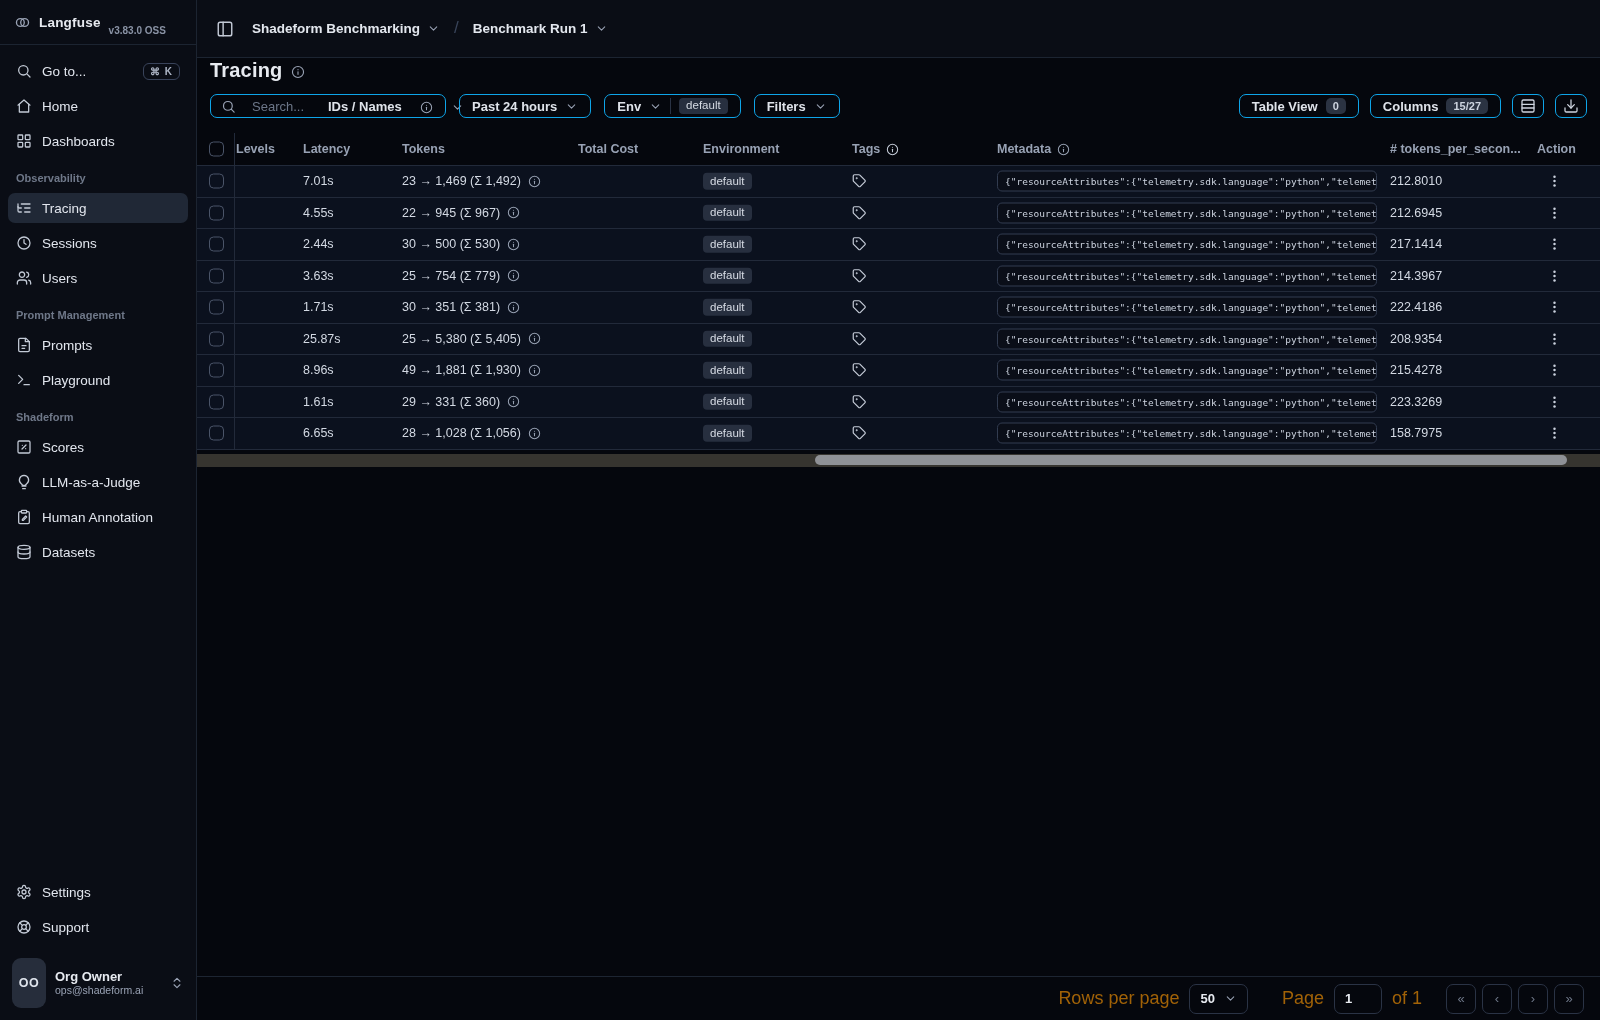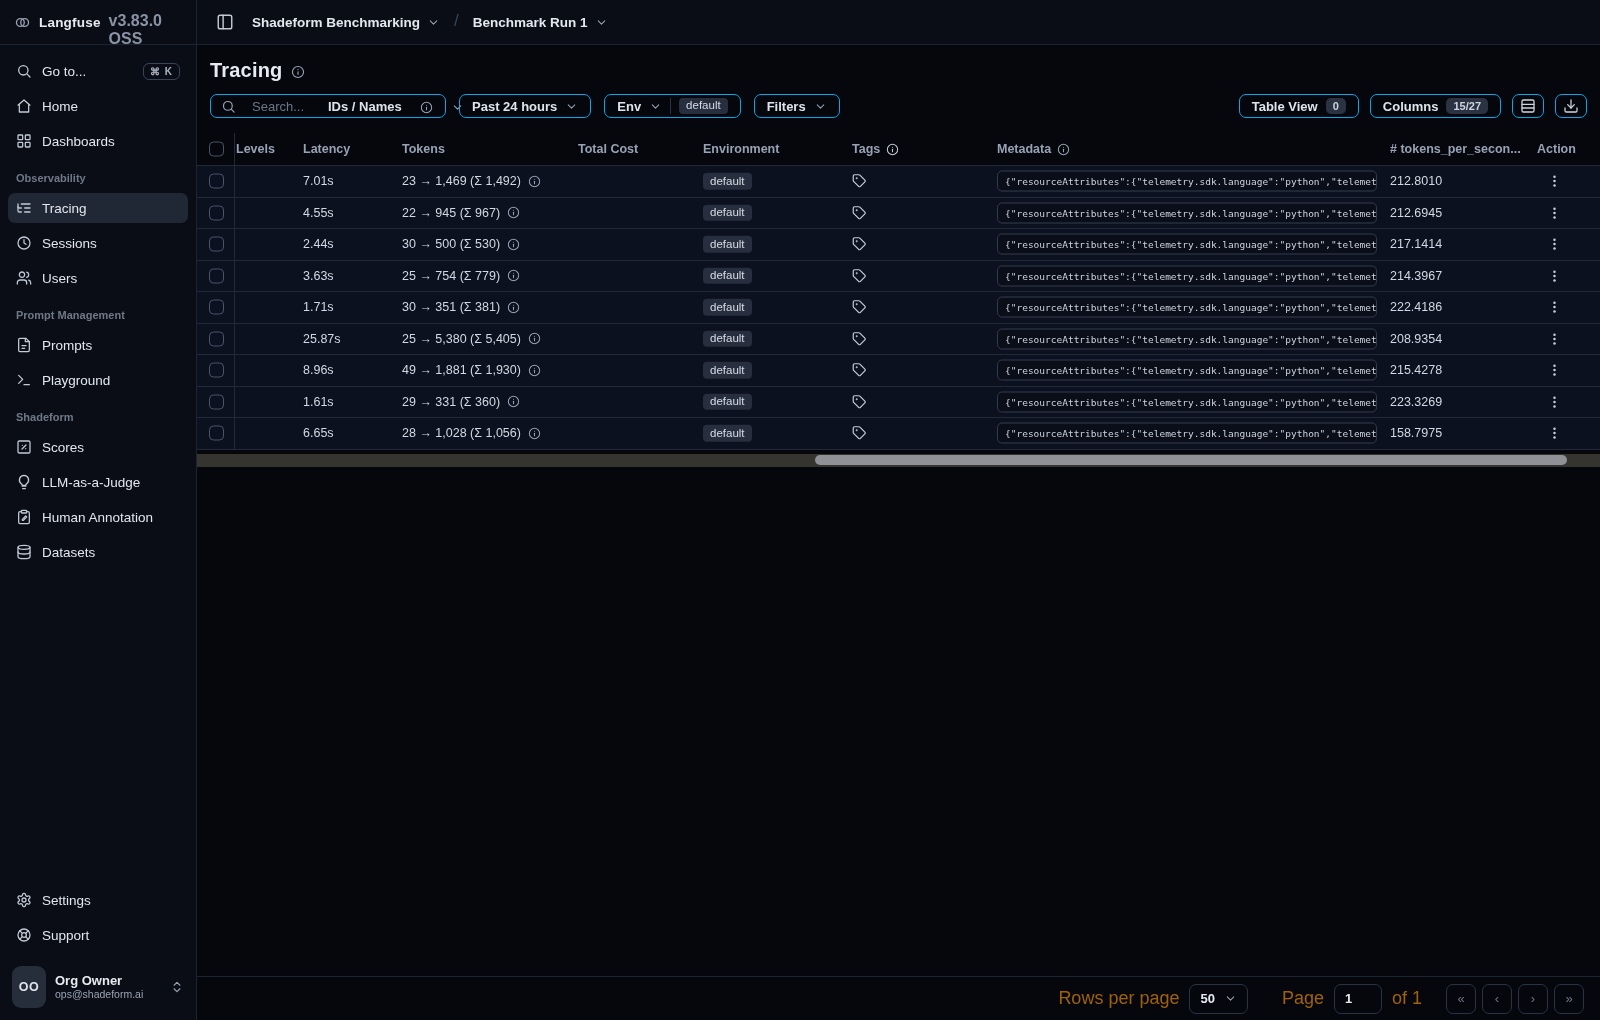--- a/index.html
+++ b/index.html
@@ -8,40 +8,40 @@
   .icon{display:inline-block;flex:none}
   .icon svg{display:block;width:100%;height:100%}.i13{width:13px;height:13px}.i14{width:14px;height:14px}
   .i15{width:15px;height:15px}.i16{width:16px;height:16px}.i17{width:17px;height:17px}.i18{width:18px;height:18px}
 
   
   #sidebar{position:absolute;left:0;top:0;width:197px;height:1020px;background:#0a0d15;
     border-right:1px solid #1c2431;display:flex;flex-direction:column}
   .logo-row{height:45px;flex:none;border-bottom:1px solid #1c2431;display:flex;align-items:center;
     padding:0 14px;gap:8px}
   .logo-row .brand{font-size:13.5px;font-weight:700;letter-spacing:.2px}
-  .logo-row .version{font-size:16px;font-weight:600;color:#8a93a5;margin-top:16px}
+  .logo-row .version{font-size:10px;font-weight:600;color:#8a93a5;margin-top:16px}
   #nav{flex:1;padding:11px 8px 0;display:flex;flex-direction:column;overflow:hidden}
   .nav-item{display:flex;align-items:center;gap:10px;height:30px;padding:0 8px;border-radius:7px;
     font-size:13.5px;font-weight:500;color:#e2e6ee;margin-bottom:5px;cursor:pointer;white-space:nowrap}
   .nav-item .icon{color:#c3cad6}
   .nav-item.active{background:#202836}
   .nav-item .kbd{margin-left:auto;border:1px solid #39435a;border-radius:6px;font-size:10px;
     color:#aeb6c6;padding:2px 6px;font-weight:600;letter-spacing:1px}
   .section-label{font-size:11px;font-weight:600;color:#6f7889;padding:0 8px;margin:16px 0 9px}
   #nav-footer{margin-top:auto;padding-bottom:2px}
   .user-row{flex:none;display:flex;align-items:center;gap:9px;padding:9px 12px 12px;cursor:pointer}
-  .avatar{width:34px;height:42px;border-radius:9px;background:#262d3b;display:flex;align-items:center;
+  .avatar{width:34px;height:50px;border-radius:9px;background:#262d3b;display:flex;align-items:center;
     justify-content:center;font-size:12.5px;font-weight:700;color:#dfe4ec;letter-spacing:.5px}
   .user-meta{line-height:1.15;min-width:0}
   .user-name{font-size:13px;font-weight:700}
   .user-email{font-size:10.5px;color:#9aa3b5}
   .user-row .icon{margin-left:auto;color:#9aa3b5}
 
   
-  #topbar{position:absolute;left:197px;top:0;right:0;height:45px;background:#0a0d15;
+  #topbar{position:absolute;left:197px;top:0;right:0;height:58px;background:#0a0d15;
     border-bottom:1px solid #1c2431;display:flex;align-items:center;padding:0 15px;gap:14px}
   .panel-btn{width:26px;height:26px;display:flex;align-items:center;justify-content:center;
     color:#c3cad6;border-radius:6px;cursor:pointer}
   .crumb{display:flex;align-items:center;gap:7px;font-size:13.5px;font-weight:600;color:#e3e7ee;cursor:pointer}
   .crumb .icon{color:#9aa3b5}
   .crumb-slash{color:#39445a;font-size:17px;font-weight:300;transform:translateY(-1px)}
 
   
   #main{position:absolute;left:197px;top:45px;right:0;bottom:0}
   .page-head{display:flex;align-items:center;gap:8px;padding:14px 13px 0}

